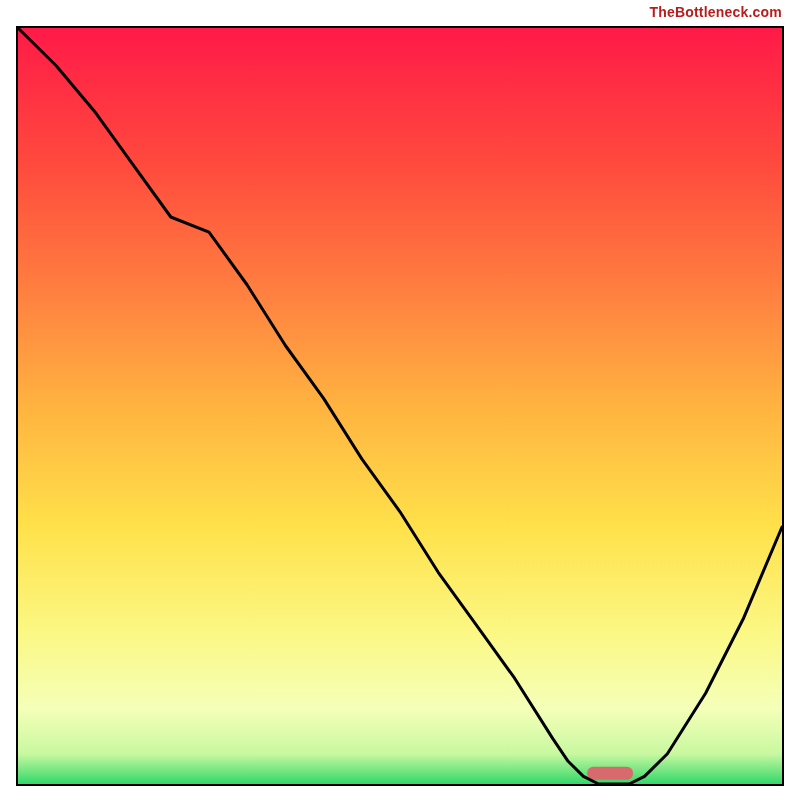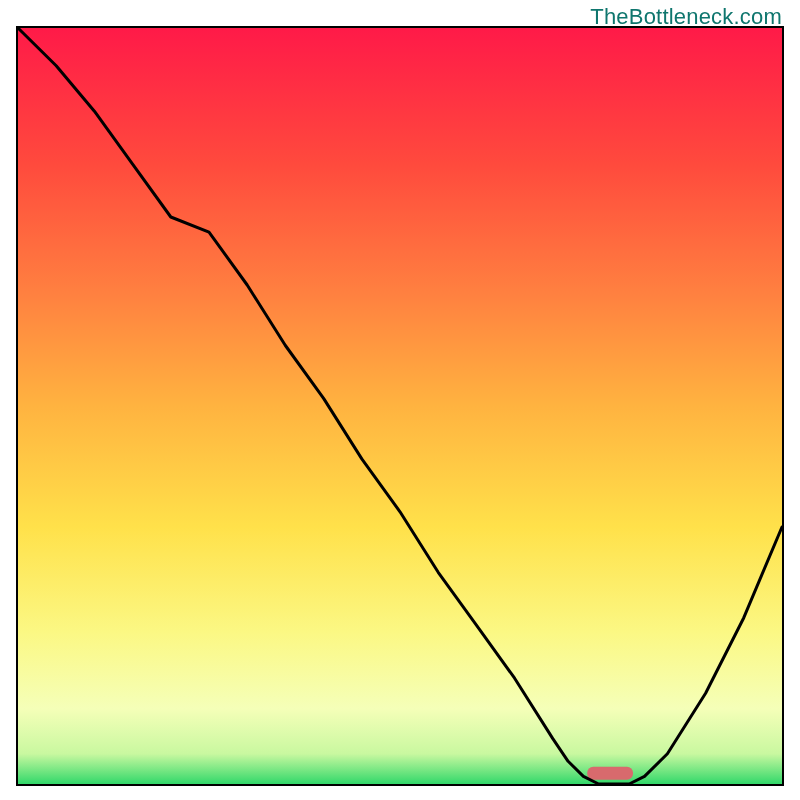--- a/index.html
+++ b/index.html
@@ -1,18 +1,18 @@
 <!DOCTYPE html>
 <html><head>
 <meta charset="utf-8">
 <style>
 html,body{margin:0;padding:0;width:800px;height:800px;overflow:hidden;font-family:Arial,Helvetica,sans-serif}
 .wrap{position:relative;width:800px;height:800px}
 svg{display:block}
-.watermark{position:absolute;top:4px;right:18px;font-size:22px;font-weight:400;color:#0f766e;letter-spacing:.2px;white-space:nowrap}
+.watermark{position:absolute;top:4px;right:18px;font-size:14px;font-weight:700;color:#b91c1c;letter-spacing:.2px;white-space:nowrap}
 </style>
 </head>
 <body>
 
 <div class="wrap">
   <svg width="800" height="800" viewBox="0 0 800 800">
     <defs>
       <linearGradient id="bg" x1="0" y1="0" x2="0" y2="1">
           <stop offset="0%" stop-color="#ff1a48"></stop>
           <stop offset="18%" stop-color="#ff4a3d"></stop>

